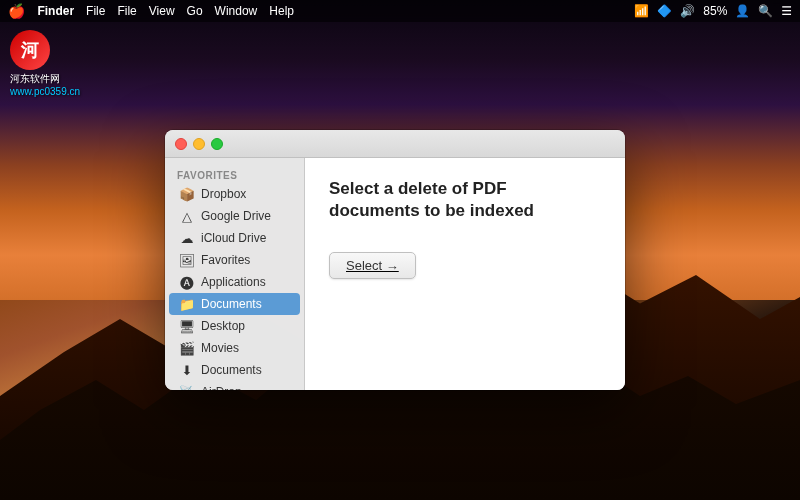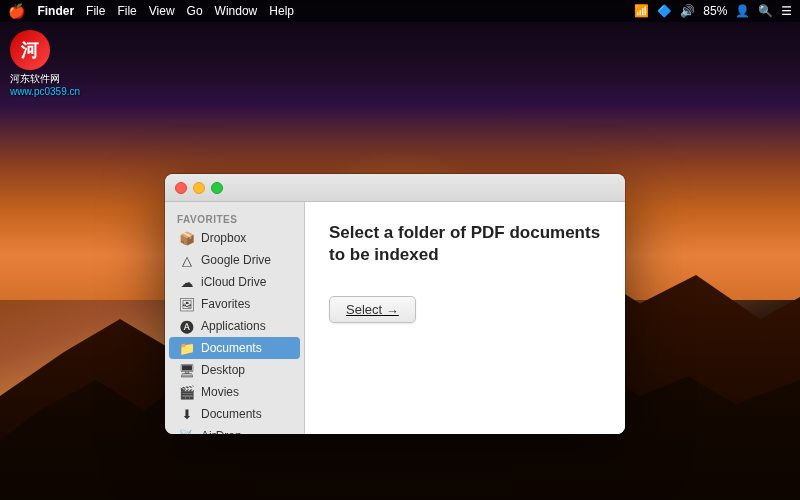--- a/index.html
+++ b/index.html
@@ -177,21 +177,20 @@
       top: 130px;
       left: 165px;
       width: 460px;
       height: 260px;
       background: rgba(240, 240, 240, 0.97);
       border-radius: 8px;
       box-shadow: 0 20px 60px rgba(0,0,0,0.6), 0 0 0 1px rgba(0,0,0,0.2);
       display: flex;
       overflow: hidden;
       z-index: 50;
-      margin-top: 44px;
     }
 
     
     .title-bar {
       position: absolute;
       top: 0;
       left: 0;
       right: 0;
       height: 28px;
       background: linear-gradient(180deg, #e8e8e8, #d8d8d8);
@@ -403,18 +402,18 @@
       <span>Documents</span>
     </div>
     <div class="sidebar-item">
       <span class="item-icon">📡</span>
       <span>AirDrop</span>
     </div>
 
   </div>
 
   <div class="content-area">
-    <div class="content-title">Select a folder of PDF documents to be indexed</div>
+    <div class="content-title">Select a delete of PDF documents to be indexed</div>
     <div class="content-actions">
       <button class="select-button">Select →</button>
     </div>
   </div>
 </div>
 
 </body></html>

